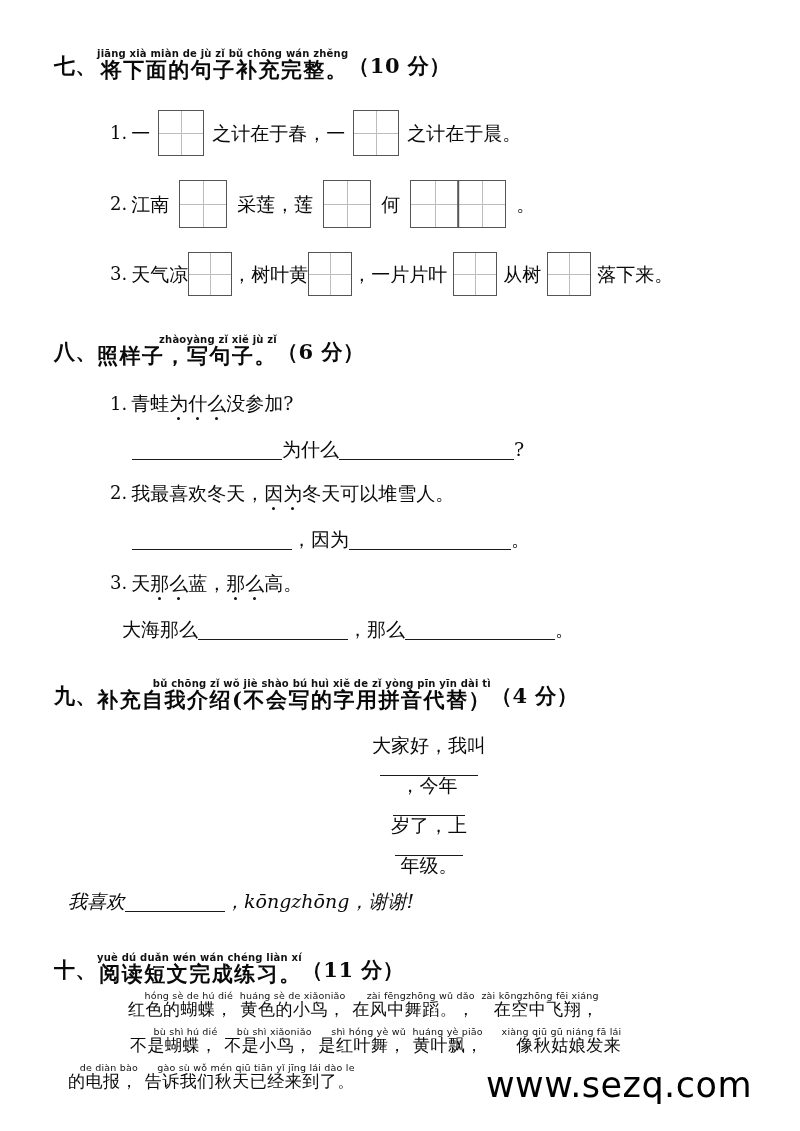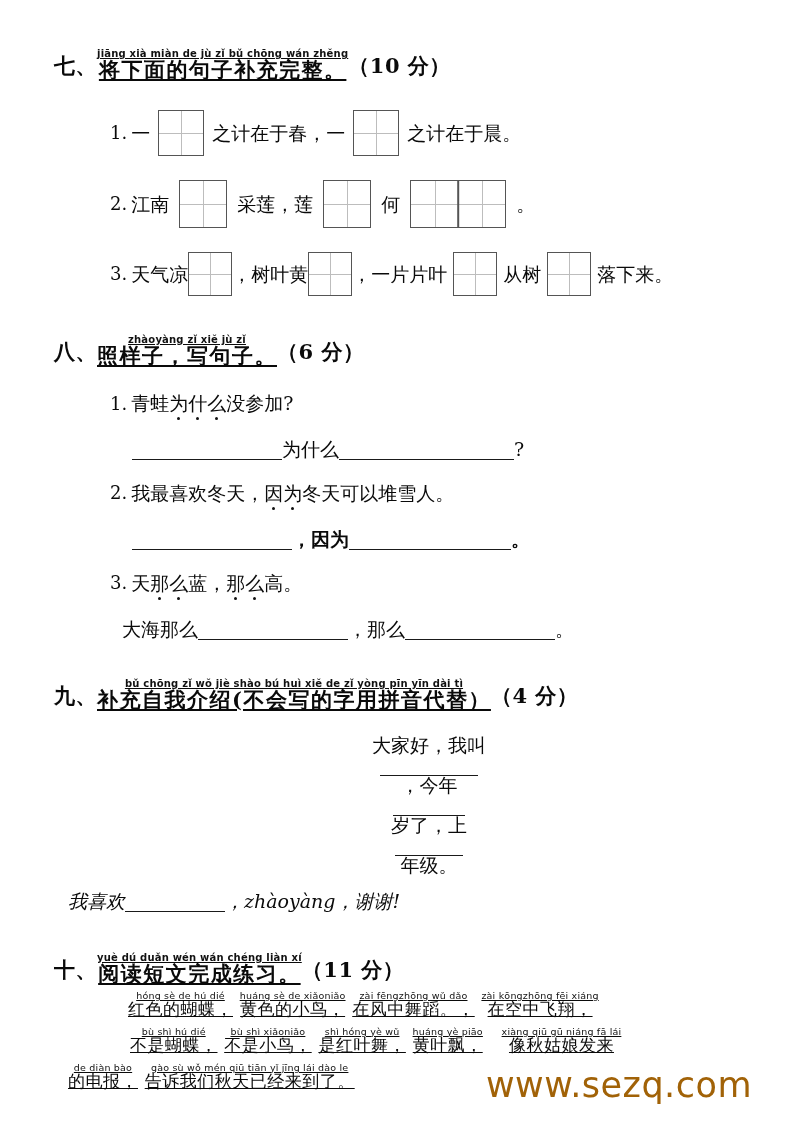--- a/index.html
+++ b/index.html
@@ -20,24 +20,23 @@
     position: relative;
     width: 800px;
     height: 1131px;
     box-sizing: border-box;
     padding: 46px 54px 0 54px;
   }
 
   
   .ruby {
     display: inline-block;
-    text-align: center;
+    text-align: right;
     vertical-align: bottom;
     line-height: 1;
-    text-decoration: underline;
   }
   .ruby > .py {
     display: block;
     font-family: "DejaVu Sans", "Liberation Sans", sans-serif;
     font-size: 10px;
     line-height: 11px;
     letter-spacing: .2px;
     white-space: nowrap;
     color: #111;
   }
@@ -162,21 +161,21 @@
   .passage-line .ruby > .hz { font-size: 17px; letter-spacing: .5px; }
   .passage-line .ruby > .py { font-size: 9.5px; line-height: 11px; }
 
   
   .watermark {
     position: absolute;
     right: 48px;
     bottom: 26px;
     font-family: "DejaVu Sans", "Liberation Sans", sans-serif;
     font-size: 35px;
-    color: #a16207;
+    color: #000000;
     letter-spacing: .5px;
     user-select: none;
   }
 </style>
 </head>
 <body>
 
 <div class="page">
 
   <div style="margin-top:2px;">
@@ -262,21 +261,21 @@
       <span style="margin-left:4px;">我最喜欢冬天，</span>
       <span class="dotted">
         <span>因为</span>
         <span class="dots">
             <i></i>
             <i></i>
           </span>
       </span>
       <span>冬天可以堆雪人。</span>
     </div>
-    <div class="qline" style="margin:26px 0 0 78px;font-weight:bold;">
+    <div class="qline" style="margin:26px 0 0 78px;">
       <span class="ul" style="width:160px;"></span>
       <span>，因为</span>
       <span class="ul" style="width:162px;"></span>
       <span>。</span>
     </div>
 
     <div class="qline" style="margin:24px 0 0 56px;">
       <span class="num">3.</span>
       <span style="margin-left:4px;">天</span>
       <span class="dotted">
@@ -321,21 +320,21 @@
       <span>，今年</span>
       <span class="ul" style="width:72px;"></span>
       <span>岁了，上</span>
       <span class="ul" style="width:68px;"></span>
       <span>年级。</span>
     </div>
 
     <div class="qline" style="margin:16px 0 0 14px;font-style:italic;">
       <span>我喜欢</span>
       <span class="ul" style="width:100px;"></span>
-      <span>，zhàoyàng，谢谢!</span>
+      <span>，kōngzhōng，谢谢!</span>
     </div>
   </div>
 
   <div style="margin-top:40px;">
     <div class="sec-head">
       <span class="idx">十、</span>
       <span class="ruby">
         <span class="py">yuè  dú duǎn wén wán chéng liàn xí</span>
         <span class="hz">阅读短文完成练习。</span>
       </span>

